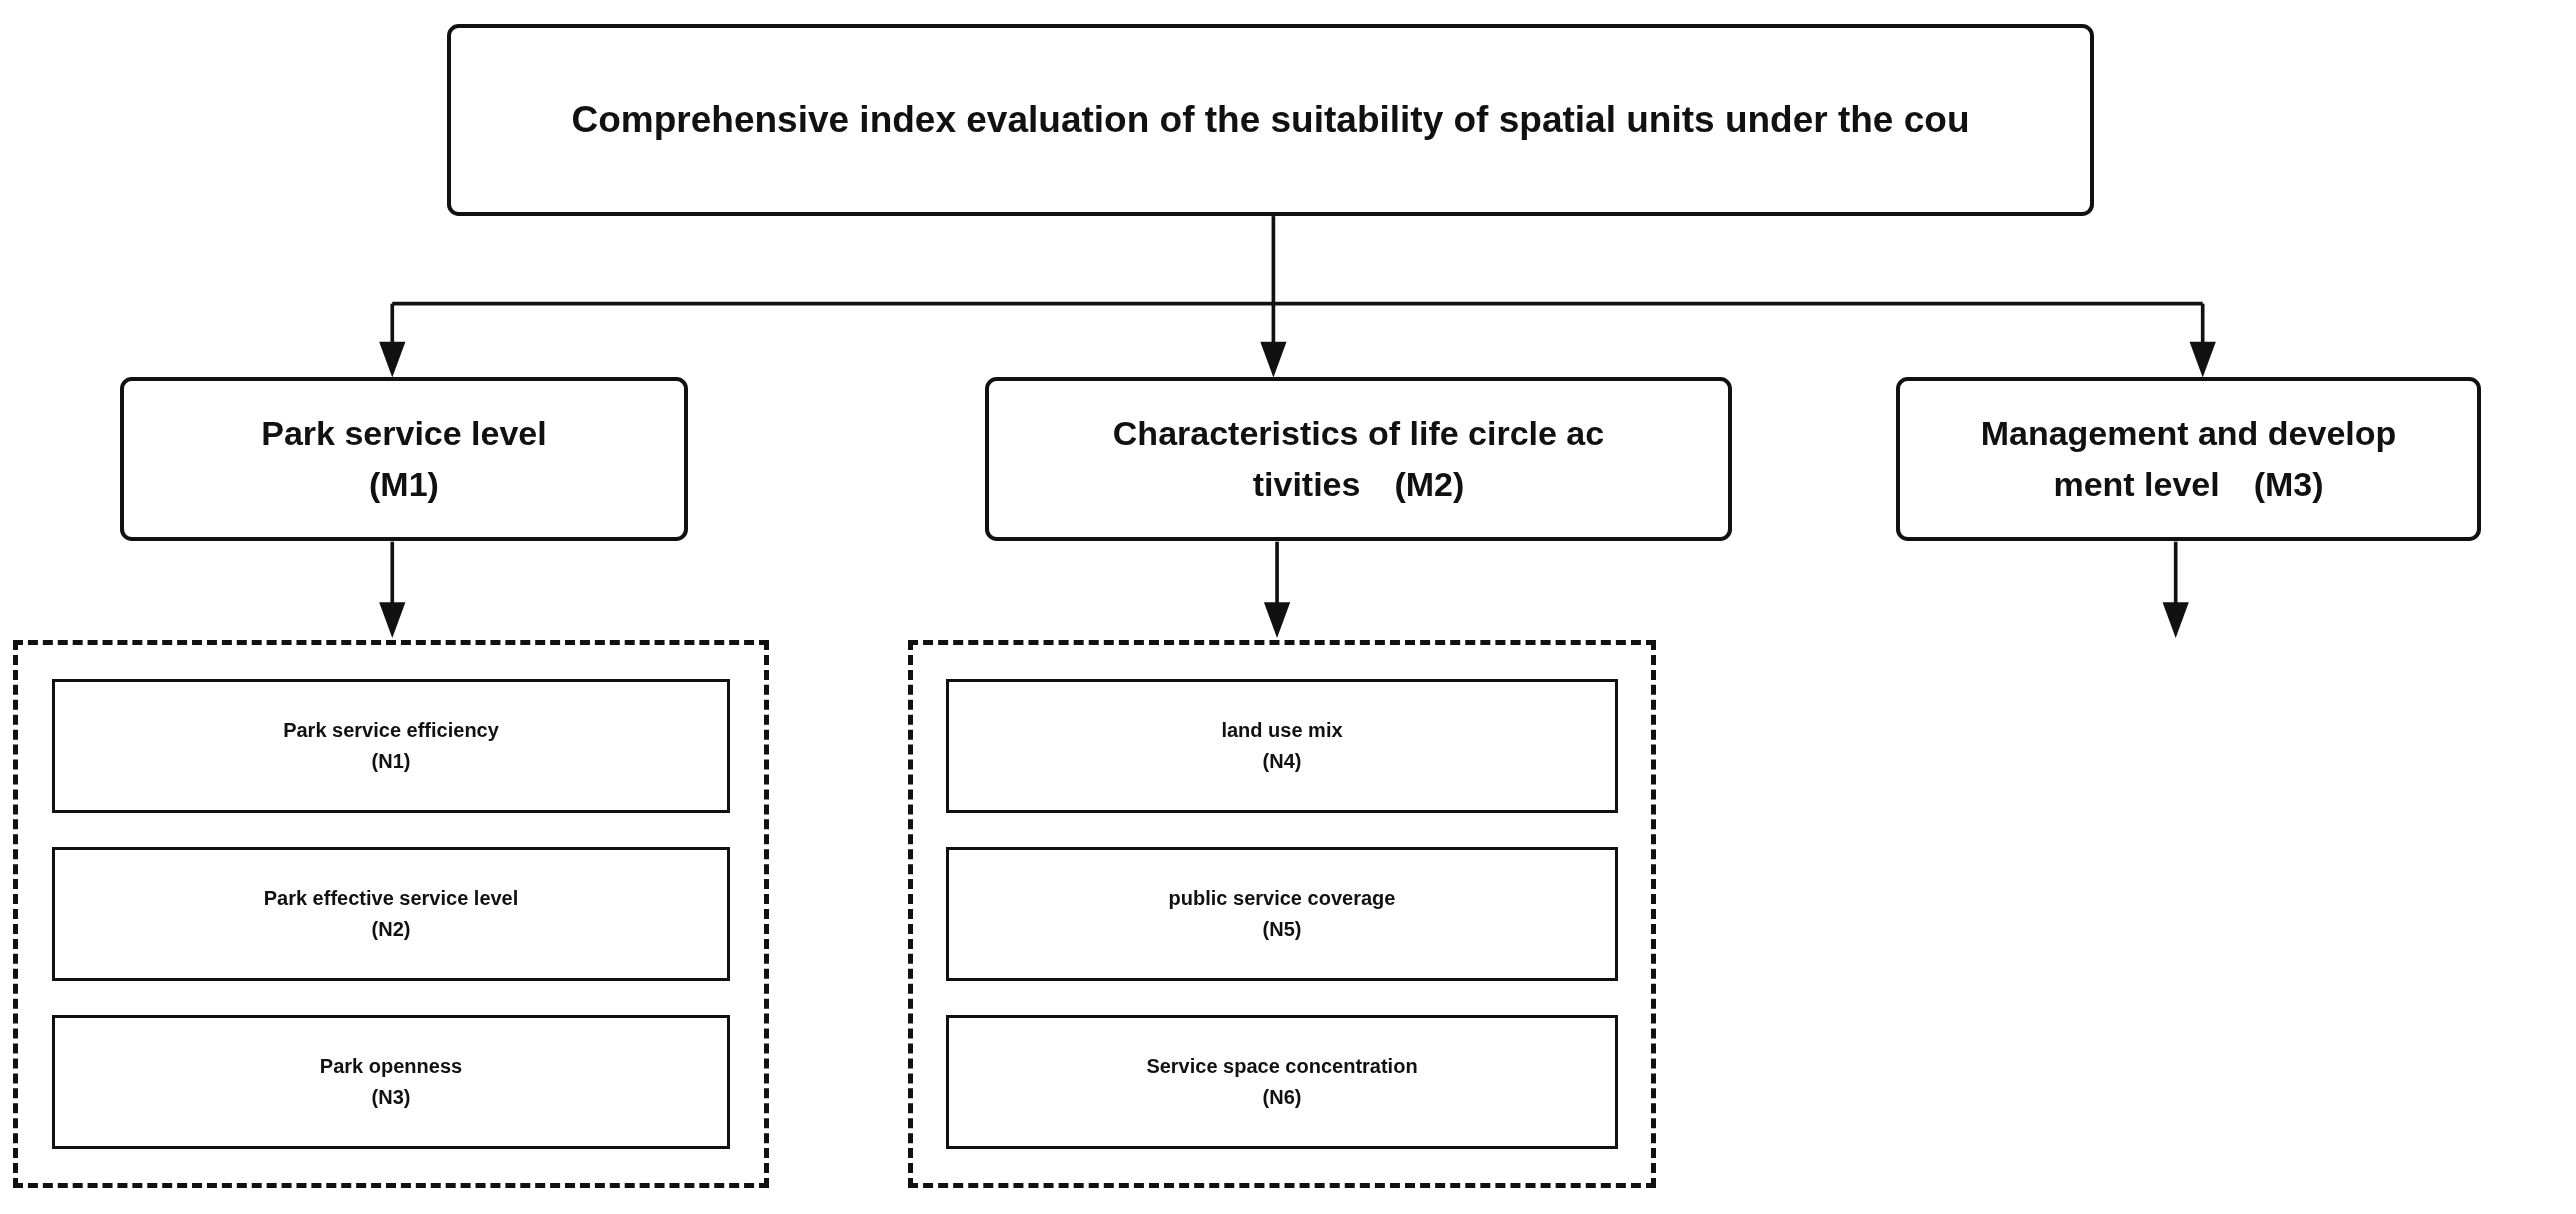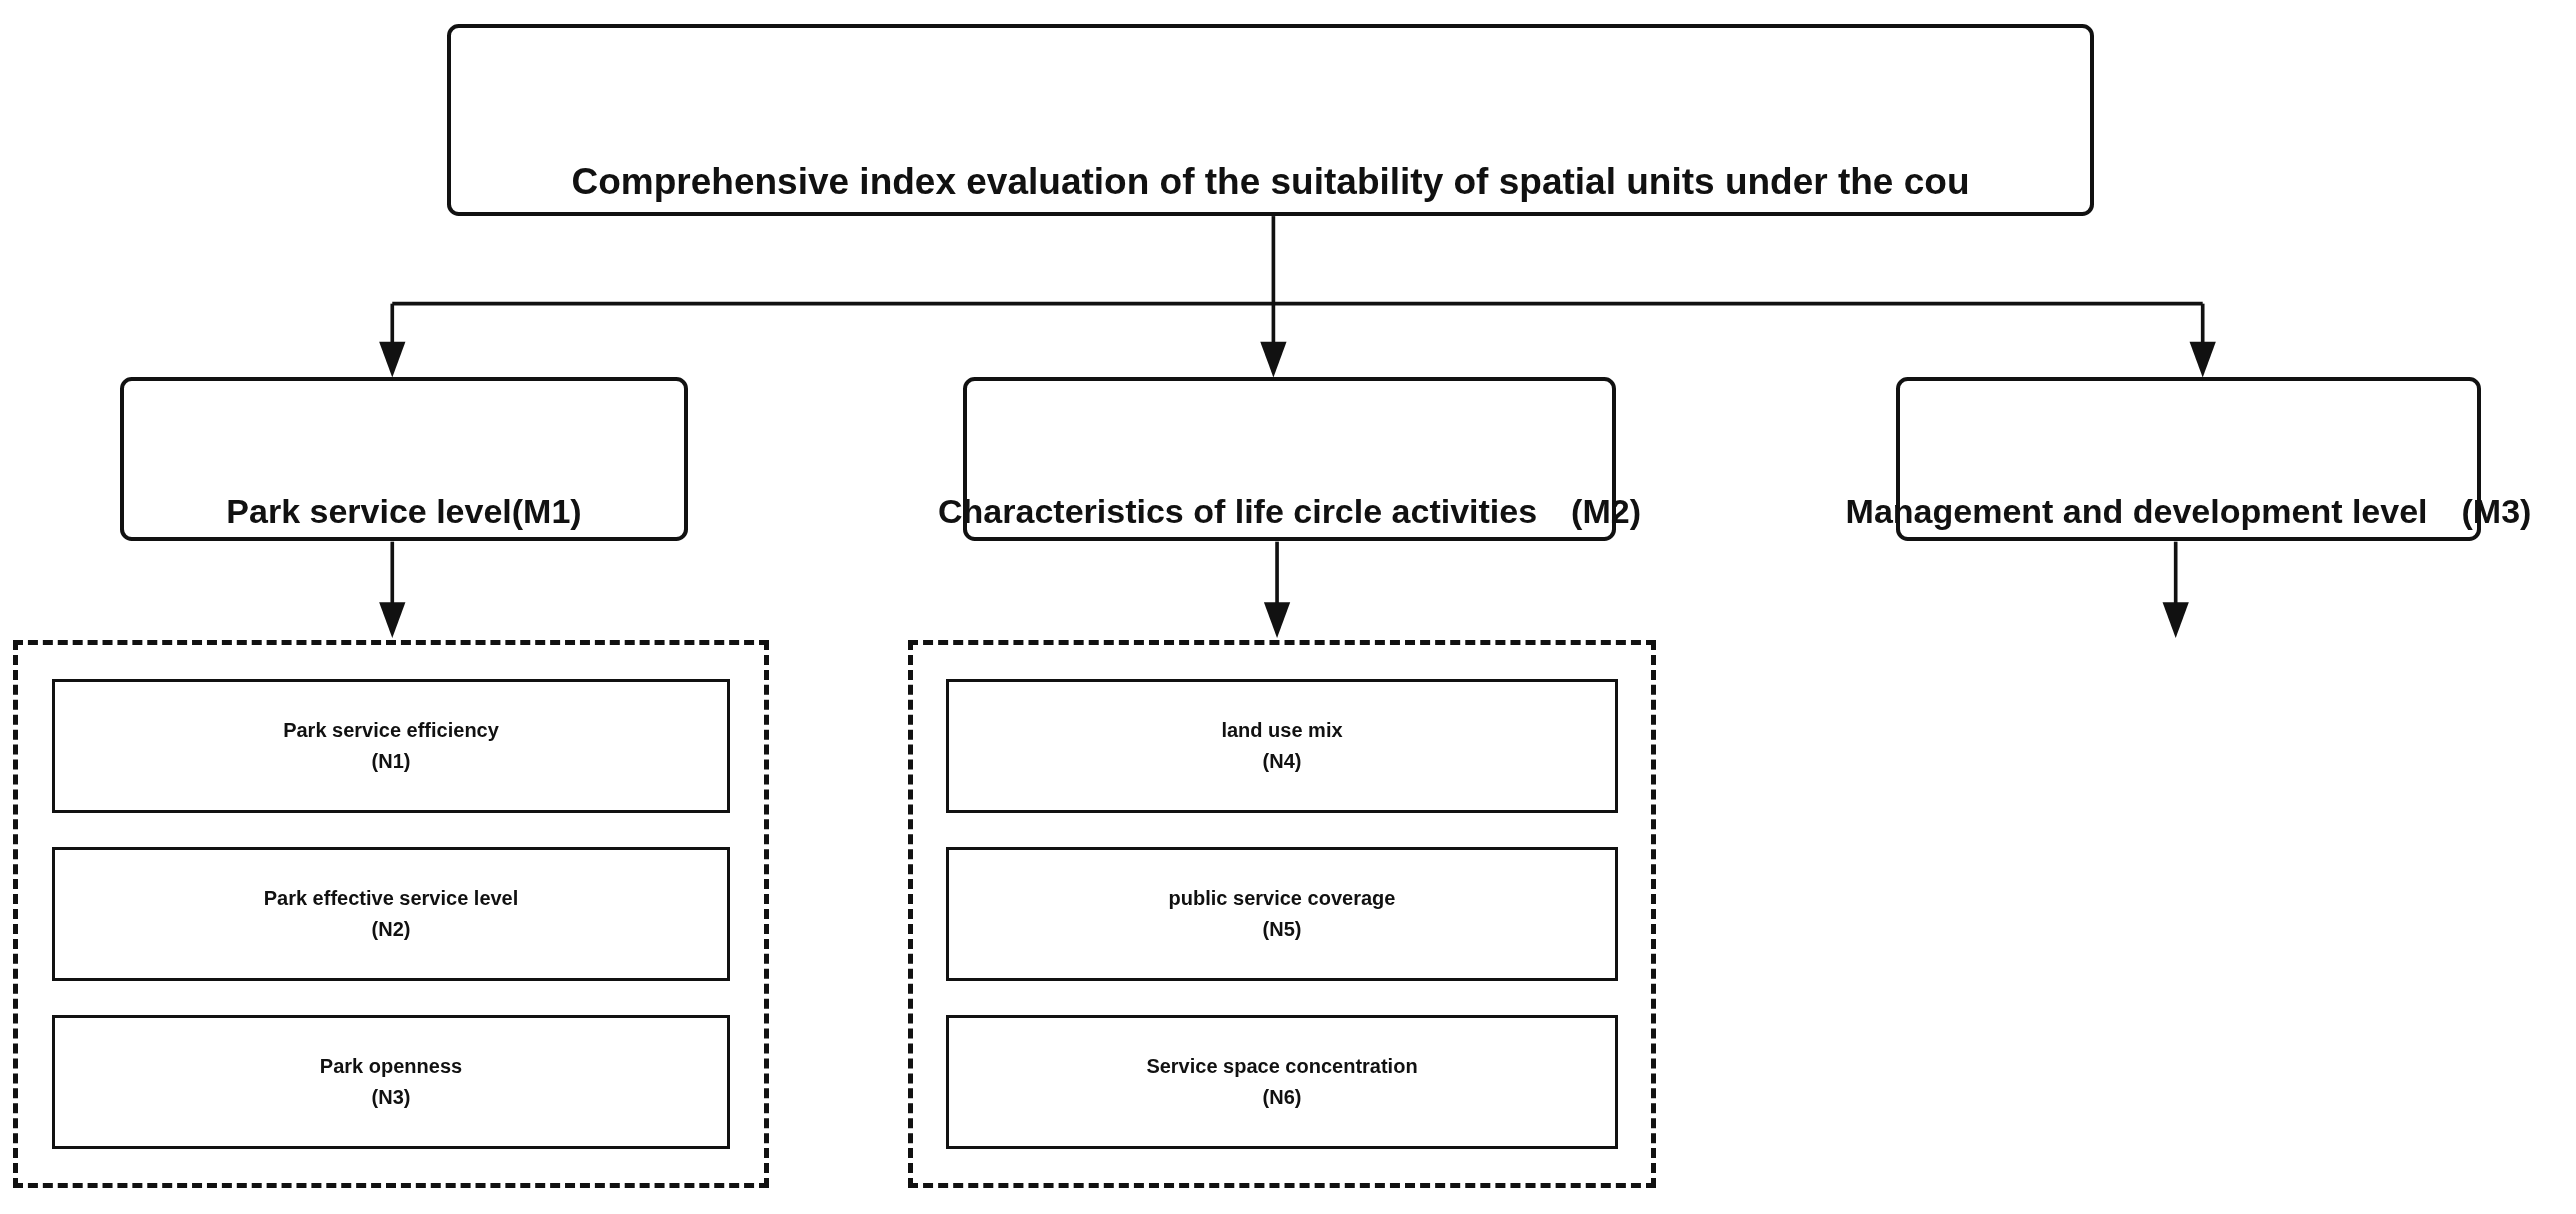--- a/index.html
+++ b/index.html
@@ -23,22 +23,22 @@
     top: 0;
     width: 2576px;
     height: 1214px;
     z-index: 0;
   }
   .box {
     position: absolute;
     background: #ffffff;
     border: 4.4px solid #111111;
     display: flex;
-    flex-direction: row;
-    align-items: flex-end;
+    flex-direction: column;
+    align-items: center;
     justify-content: center;
     text-align: center;
     z-index: 1;
     box-sizing: border-box;
   }
   .rounded {
     border-radius: 11.7px;
   }
   .line {
     display: block;
@@ -53,21 +53,21 @@
     line-height: 1.62;
   }
   .m-box {
     top: 377px;
     height: 164px;
     font-size: 34px;
     line-height: 1.5;
     margin-left: 12px;
   }
   #m1-box { left: 108px;  width: 568px; }
-  #m2-box { left: 951px; width: 653px; }
+  #m2-box { left: 973px; width: 747px; }
   #m3-box { left: 1884px; width: 585px; }
   .dashed-group {
     position: absolute;
     top: 640px;
     height: 548px;
     border: 5.8px dashed #111111;
     display: flex;
     flex-direction: column;
     align-items: center;
     justify-content: space-evenly;

